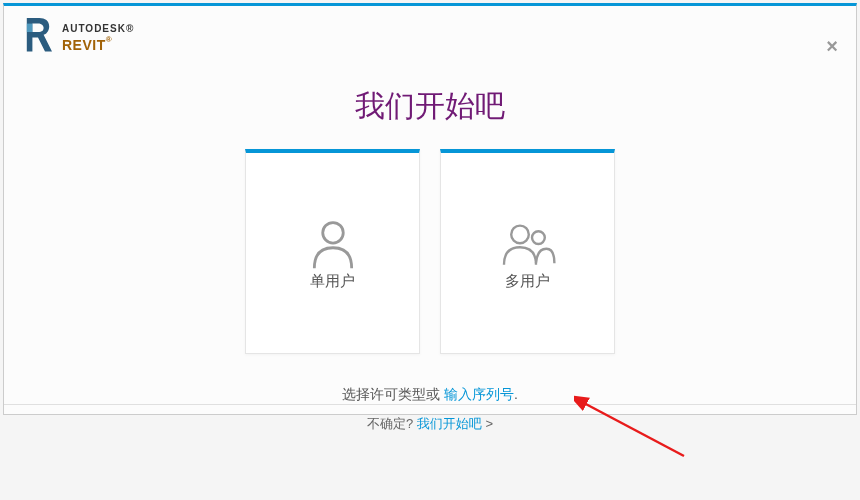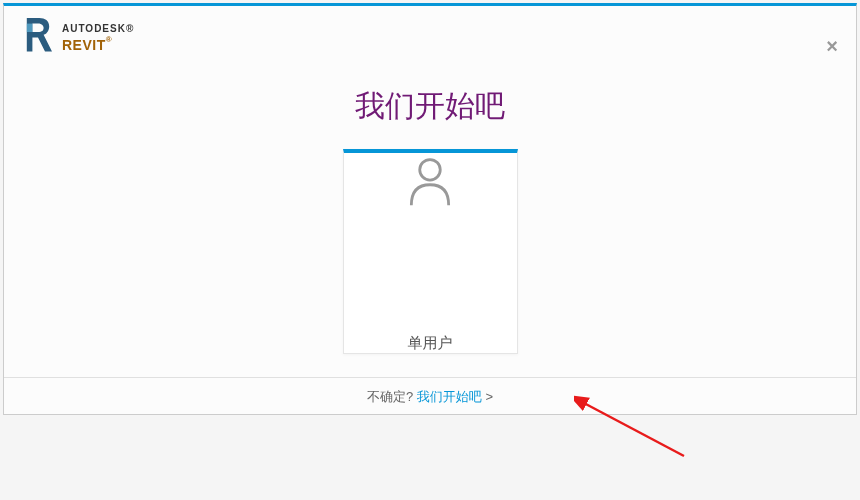--- a/index.html
+++ b/index.html
@@ -83,21 +83,21 @@
     .card {
       width: 175px;
       height: 205px;
       background: #fff;
       border: 1px solid #e5e5e5;
       border-top: 4px solid #0696d7;
       box-shadow: 0 1px 3px rgba(0,0,0,0.04);
       display: flex;
       flex-direction: column;
       align-items: center;
-      justify-content: space-between;
+      justify-content: center;
       cursor: pointer;
     }
     .card-icon {
       width: 56px;
       height: 56px;
       color: #999;
     }
     .card-label {
       font-size: 15px;
       color: #555;
@@ -158,23 +158,35 @@
     <div class="cards">
 
       <div class="card">
         <svg class="card-icon" viewBox="0 0 60 60" fill="none" stroke="#999" stroke-width="3">
           <circle cx="30" cy="18" r="11"></circle>
           <path d="M 10 56 C 10 40 18 34 30 34 C 42 34 50 40 50 56"></path>
         </svg>
         <div class="card-label">单用户</div>
       </div>
 
+      <div class="card">
+        <svg class="card-icon" viewBox="0 0 70 60" fill="none" stroke="#999" stroke-width="3">
+          <circle cx="25" cy="18" r="11"></circle>
+          <path d="M 5 56 C 5 40 13 34 25 34 C 37 34 45 40 45 56"></path>
+          <circle cx="48" cy="22" r="8"></circle>
+          <path d="M 45 54 C 46 42 50 36 58 36 C 64 36 68 42 68 54"></path>
+        </svg>
+        <div class="card-label">多用户</div>
+      </div>
 
     </div>
 
+    <div class="hint">
+      <span>选择许可类型或 </span><a href="#">输入序列号</a><span>.</span>
+    </div>
   </div>
 
   <div class="footer">
     <span>不确定? </span><a href="#">我们开始吧</a><span> &gt;</span>
   </div>
 
   <svg class="arrow" width="120" height="70">
     <defs>
       <marker id="ah" markerWidth="10" markerHeight="10" refX="2" refY="3" orient="auto">
         <path d="M0,0 L0,6 L8,3 z" fill="#e81b1b"></path>

